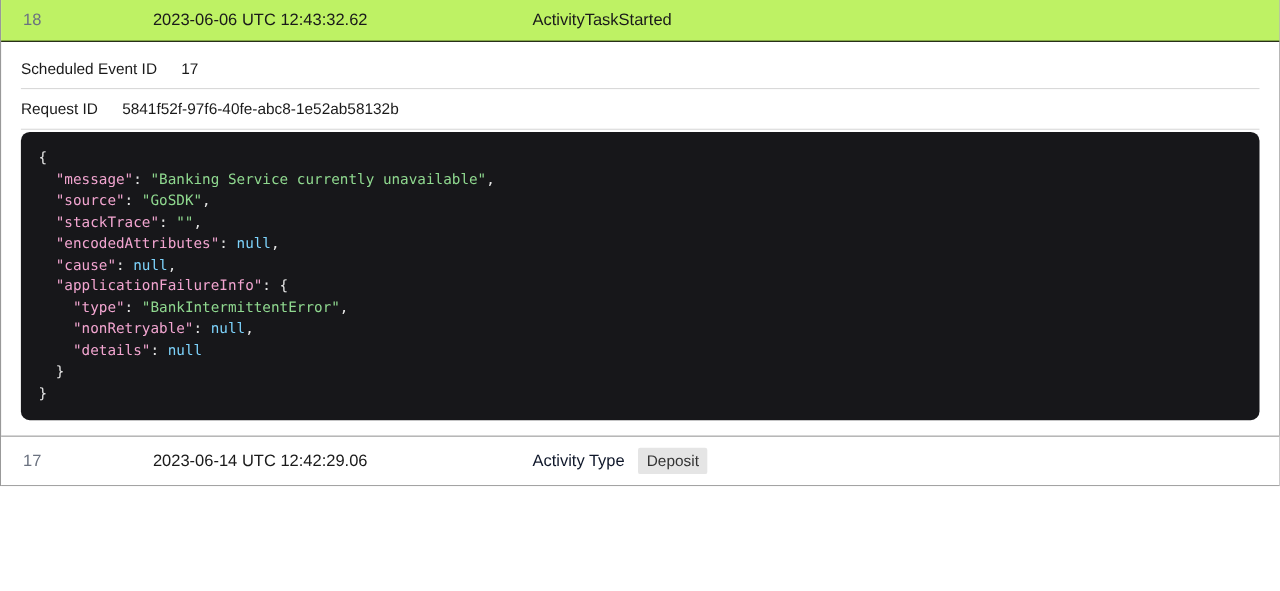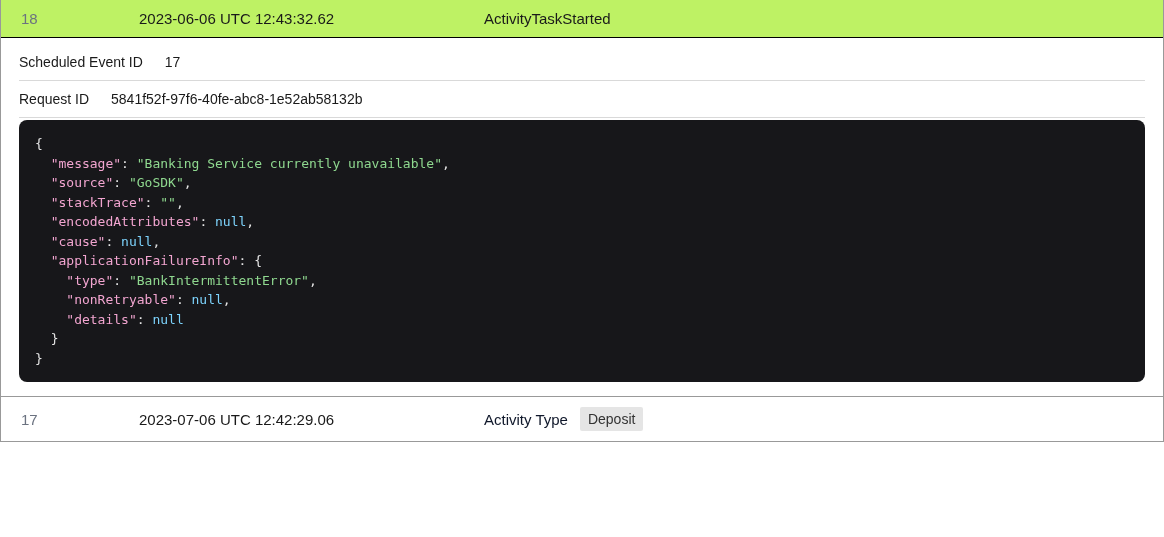--- a/index.html
+++ b/index.html
@@ -125,18 +125,18 @@
     <span class="tok-key">"type"</span><span class="tok-punc">:</span> <span class="tok-str">"BankIntermittentError"</span><span class="tok-punc">,</span>
     <span class="tok-key">"nonRetryable"</span><span class="tok-punc">:</span> <span class="tok-kw">null</span><span class="tok-punc">,</span>
     <span class="tok-key">"details"</span><span class="tok-punc">:</span> <span class="tok-kw">null</span>
   <span class="tok-punc">}</span>
 <span class="tok-punc">}</span></div>
 
   </div>
 
   <div class="header-row secondary">
     <span class="event-id">17</span>
-    <span class="timestamp">2023-07-06 UTC 12:42:29.06</span>
+    <span class="timestamp">2023-06-14 UTC 12:42:29.06</span>
     <span class="activity-type-label">Activity Type</span>
     <span class="activity-type-badge">Deposit</span>
   </div>
 
 </div>
 
 </body></html>

